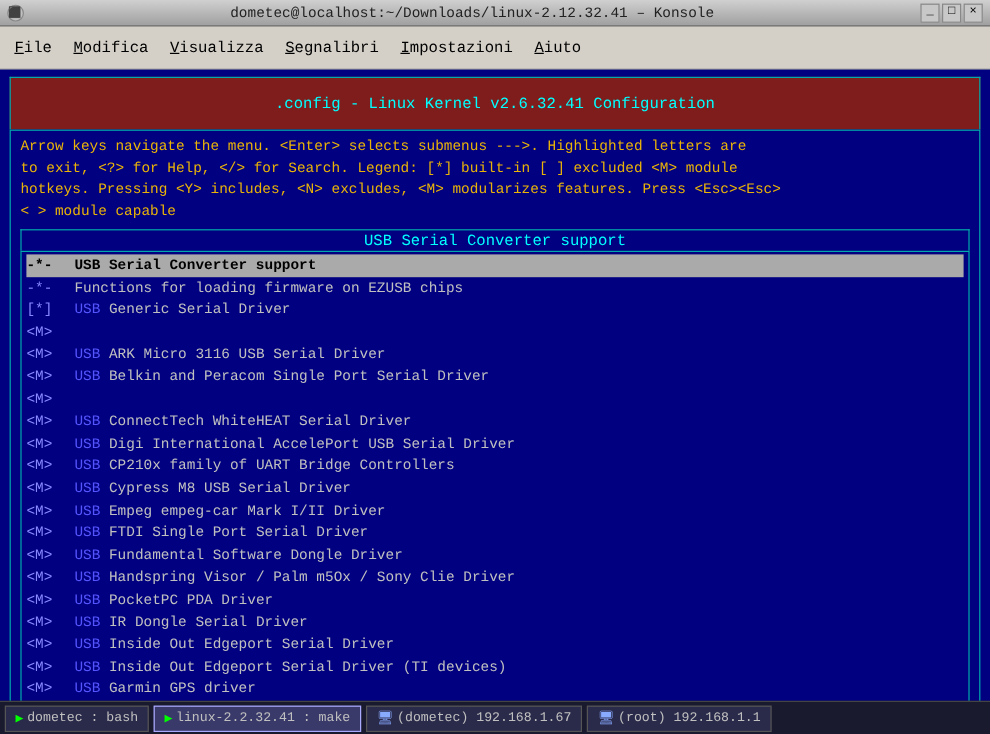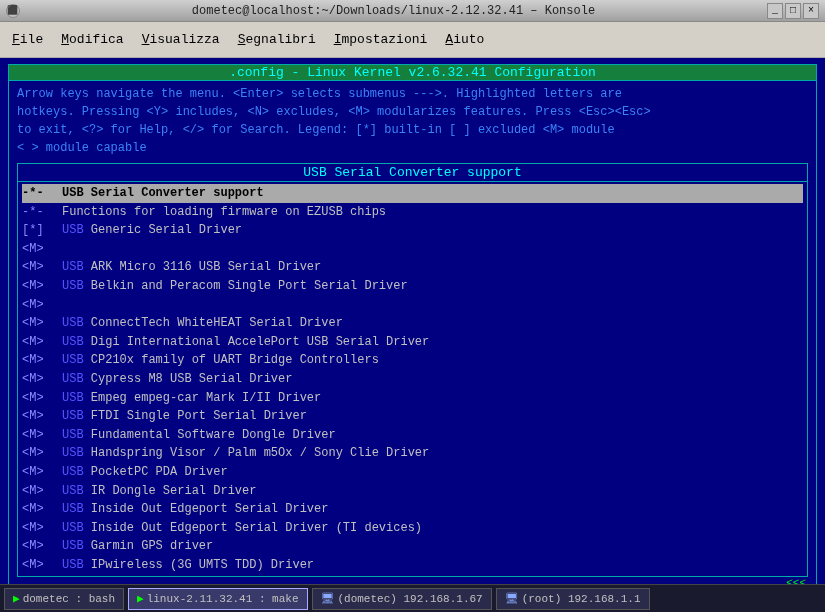--- a/index.html
+++ b/index.html
@@ -78,39 +78,39 @@
 
     
     #main-content {
       background: #000080;
       padding: 6px 8px;
       min-height: 480px;
     }
 
     
     #config-title-bar {
-      background: #15803d;
+      background: #7f1d1d;
       color: #00ffff;
       text-align: center;
       font-size: 13px;
-      padding: 0 0;
+      padding: 14px 0;
       border-top: 1px solid #00aaaa;
       border-left: 1px solid #00aaaa;
       border-right: 1px solid #00aaaa;
       margin-bottom: 0;
     }
 
     #outer-box {
       border: 1px solid #00aaaa;
       background: #000080;
       padding: 4px 8px;
     }
 
     #help-text {
-      color: #3b82f6;
+      color: #eab308;
       font-size: 12px;
       line-height: 1.5;
       margin-bottom: 6px;
       font-family: Liberation Mono, monospace;
     }
 
     
     #usb-title {
       text-align: center;
       color: #00ffff;
@@ -242,22 +242,22 @@
 <div id="main-content">
 
   <div id="config-title-bar">
     <span style="color:#00ffff;">.config - Linux Kernel v2.6.32.41 Configuration</span>
   </div>
 
   <div id="outer-box">
 
     <div id="help-text">
       <div>  Arrow keys navigate the menu.  &lt;Enter&gt; selects submenus ---&gt;.  Highlighted letters are</div>
+      <div>  to exit, &lt;?&gt; for Help, &lt;/&gt; for Search.  Legend: [*] built-in  [ ] excluded  &lt;M&gt; module</div>
       <div>  hotkeys.  Pressing &lt;Y&gt; includes, &lt;N&gt; excludes, &lt;M&gt; modularizes features.  Press &lt;Esc&gt;&lt;Esc&gt;</div>
-      <div>  to exit, &lt;?&gt; for Help, &lt;/&gt; for Search.  Legend: [*] built-in  [ ] excluded  &lt;M&gt; module</div>
       <div>  &lt; &gt; module capable</div>
     </div>
 
     <div id="usb-title">
       <span>USB Serial Converter support</span>
     </div>
 
     <div id="list-box">
 
       <div class="list-row" style="background:#aaaaaa; color:#000000;">
@@ -376,21 +376,21 @@
   </div>
 </div>
 
 <div id="taskbar">
   <div class="task-btn">
     <span style="color:#00ff00;">▶</span>
     <span>dometec : bash</span>
   </div>
   <div class="task-btn active">
     <span style="color:#00ff00;">▶</span>
-    <span>linux-2.11.32.41 : make</span>
+    <span>linux-2.2.32.41 : make</span>
   </div>
   <div class="task-btn">
     <span style="color:#88aaff;">🖥</span>
     <span>(dometec) 192.168.1.67</span>
   </div>
   <div class="task-btn">
     <span style="color:#88aaff;">🖥</span>
     <span>(root) 192.168.1.1</span>
   </div>
 </div>

